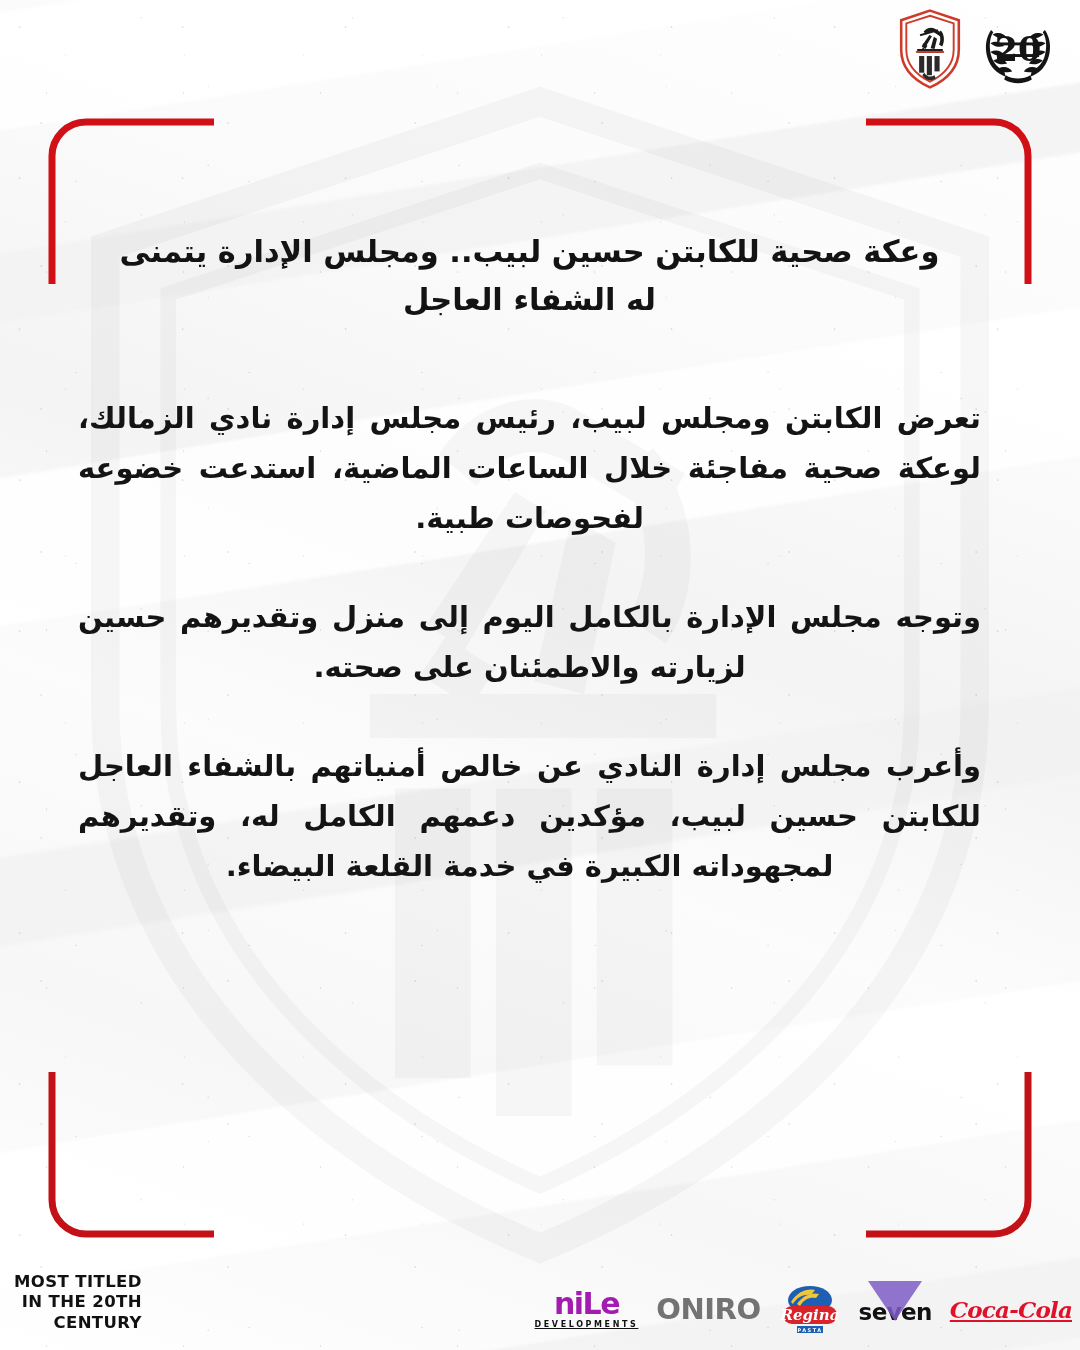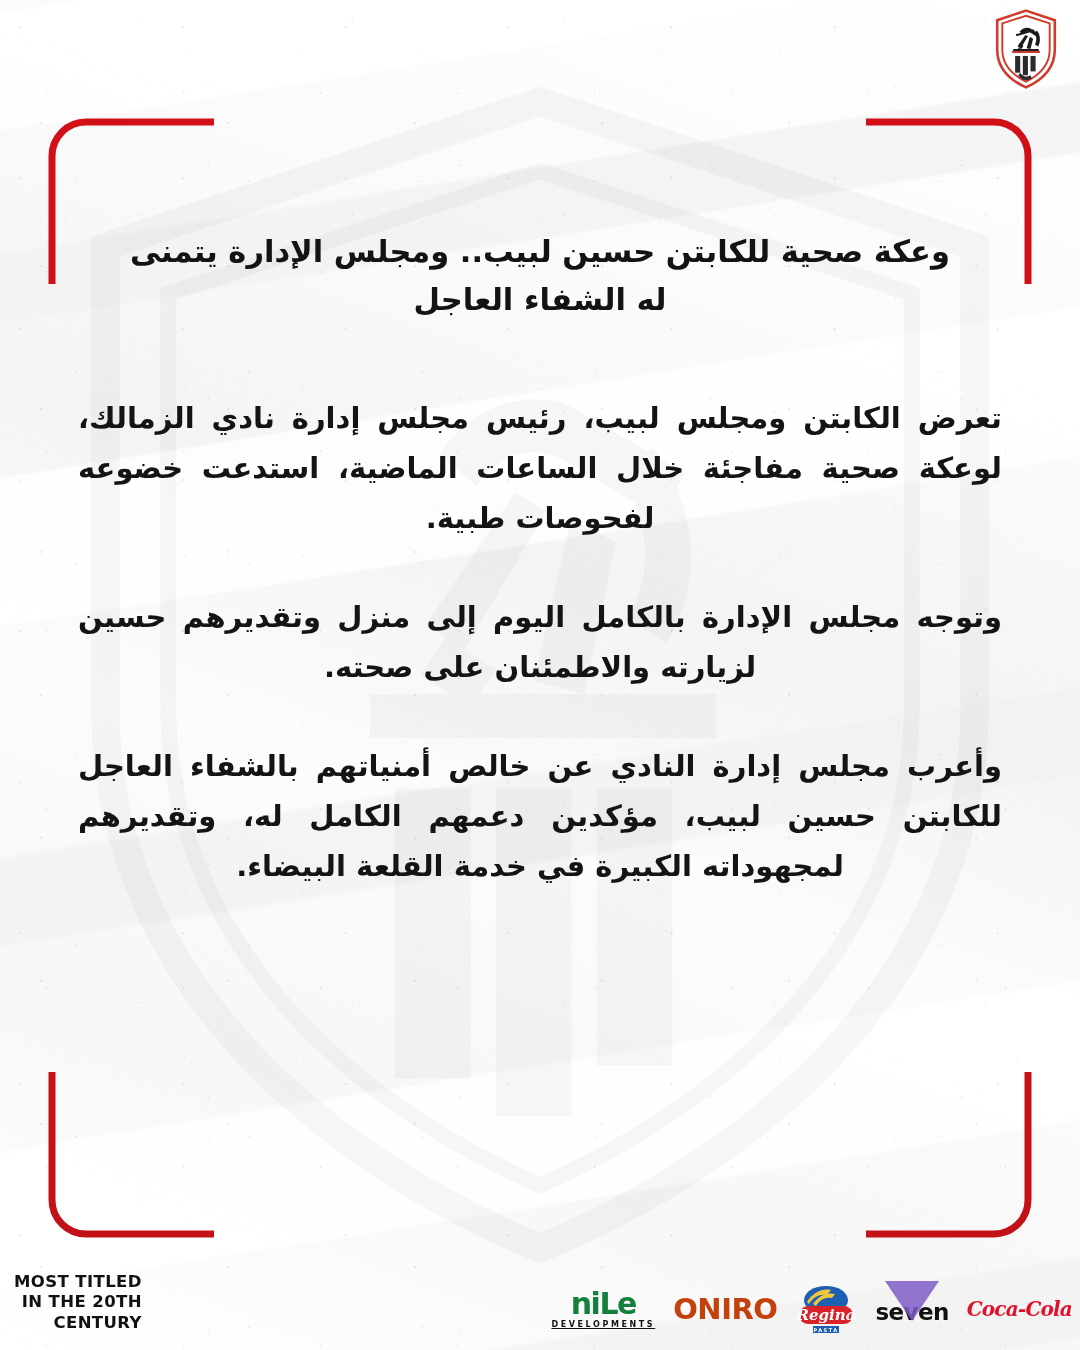--- a/index.html
+++ b/index.html
@@ -88,21 +88,21 @@
   }
   .logo-20   { width:80px; height:74px; }
   .logo-crest{ width:64px; height:82px; }
   .header-logos svg { display:block; width:100%; height:100%; }
 
   
   .content {
     position:absolute;
     left:0; right:0; top:0;
     z-index:7;
-    padding:228px 78px 0 78px;
+    padding:228px 99px 0 78px;
   }
 
   .headline {
     font-size:30.5px;
     font-weight:bold;
     line-height:1.58;
     color:#131313;
     text-align:center;
     letter-spacing:0;
     margin:0 auto;
@@ -143,30 +143,30 @@
     z-index:8;
     direction:ltr;
     display:flex; align-items:center; gap:18px;
   }
   .sponsor { display:flex; align-items:center; justify-content:center; }
 
   
   .sp-nile { flex-direction:column; line-height:1; }
   .sp-nile .nile-word {
     font-family:"DejaVu Sans","Liberation Sans",sans-serif;
-    font-size:30px; font-weight:bold; color:#15803d; letter-spacing:-1.5px;
+    font-size:30px; font-weight:bold; color:#a21caf; letter-spacing:-1.5px;
   }
   .sp-nile .nile-sub {
     font-size:8px; font-weight:bold; color:#111; letter-spacing:2.6px;
     margin-top:2px;
     text-decoration:underline;
   }
   
   .sp-oniro .oniro-word {
-    font-size:29px; font-weight:bold; color:#c2410c; letter-spacing:-.5px;
+    font-size:29px; font-weight:bold; color:#737373; letter-spacing:-.5px;
   }
   
   .sp-regina { flex-direction:column; }
   .sp-regina svg { display:block; }
   
   .sp-seven { position:relative; padding-top:6px; }
   .sp-seven .seven-word {
     font-size:23px; font-weight:bold; color:#111; letter-spacing:-.6px;
   }
   .sp-seven .seven-tri {
@@ -174,21 +174,21 @@
     transform:translateX(-50%);
     width:0; height:0;
     border-left:27px solid transparent;
     border-right:27px solid transparent;
     border-top:40px solid rgba(124,92,196,.85);
   }
   
   .sp-coke .coke-word {
     font-family:"DejaVu Serif","Liberation Serif",serif;
     font-style:italic; font-weight:bold;
-    font-size:20px; color:#e0112b; letter-spacing:-.8px;
+    font-size:23px; color:#e0112b; letter-spacing:-.8px;text-decoration:underline;
   }
 </style>
 </head>
 <body>
 
 <div id="poster">
 
   <div class="bg-paper"></div>
 
   <div class="bg-sweeps">
@@ -215,20 +215,42 @@
         <path d="M136 226 h24 v104 h-24 z"></path>
         <path d="M168 226 h24 v88 h-24 z"></path>
       </g>
     </svg>
   </div>
 
   <div class="bg-speckle"></div>
 
   <div class="header-logos">
 
+    <div class="logo-20">
+      <svg viewBox="0 0 110 100" xmlns="http://www.w3.org/2000/svg" aria-hidden="true">
+        <g fill="#141414">
+          <path d="M18 24 C8 38 8 62 22 78 C26 82 32 86 38 88 L36 80 C28 76 22 70 19 62 C15 50 15 36 21 27 Z"></path>
+          <path d="M20 30 c8 -4 15 -2 19 4 c-7 2 -13 1 -19 -4 z"></path>
+          <path d="M17 42 c8 -4 15 -2 19 4 c-7 2 -13 1 -19 -4 z"></path>
+          <path d="M17 54 c8 -4 15 -2 19 4 c-7 2 -13 1 -19 -4 z"></path>
+          <path d="M21 66 c8 -4 15 -2 19 4 c-7 2 -13 1 -19 -4 z"></path>
+          <path d="M28 77 c8 -4 15 -2 19 4 c-7 2 -13 1 -19 -4 z"></path>
+          <path d="M92 24 C102 38 102 62 88 78 C84 82 78 86 72 88 L74 80 C82 76 88 70 91 62 C95 50 95 36 89 27 Z"></path>
+          <path d="M90 30 c-8 -4 -15 -2 -19 4 c7 2 13 1 19 -4 z"></path>
+          <path d="M93 42 c-8 -4 -15 -2 -19 4 c7 2 13 1 19 -4 z"></path>
+          <path d="M93 54 c-8 -4 -15 -2 -19 4 c7 2 13 1 19 -4 z"></path>
+          <path d="M89 66 c-8 -4 -15 -2 -19 4 c7 2 13 1 19 -4 z"></path>
+          <path d="M82 77 c-8 -4 -15 -2 -19 4 c7 2 13 1 19 -4 z"></path>
+          <path d="M38 86 c10 6 24 6 34 0 l2 6 c-12 7 -26 7 -38 0 z"></path>
+        </g>
+        <text x="55" y="66" text-anchor="middle" font-family="'DejaVu Serif','Liberation Serif',serif" font-size="46" font-weight="bold" fill="#141414">20</text>
+        <rect x="26" y="41" width="58" height="4" fill="#141414"></rect>
+        <rect x="26" y="57" width="58" height="4" fill="#141414"></rect>
+      </svg>
+    </div>
 
     <div class="logo-crest">
       <svg viewBox="0 0 100 126" xmlns="http://www.w3.org/2000/svg" aria-hidden="true">
         <path d="M50 3 L95 18 V64 C95 92 76 111 50 123 C24 111 5 92 5 64 V18 Z" fill="#ffffff" stroke="#cf3b2b" stroke-width="4"></path>
         <path d="M50 11 L87 23 V64 C87 87 72 103 50 114 C28 103 13 87 13 64 V23 Z" fill="#ffffff" stroke="#cf3b2b" stroke-width="3"></path>
         <g fill="#1b1b1b">
           <path d="M30 63 h40 v6 H30 z"></path>
           <path d="M38 63 h3 v-2 h-3 z"></path>
           <path d="M40 36 c4 -6 12 -8 17 -5 l13 8 -3 5 -11 -7 c-4 -2 -9 -1 -12 3 z"></path>
           <path d="M49 41 l4 2 -10 17 -5 -3 z"></path>

